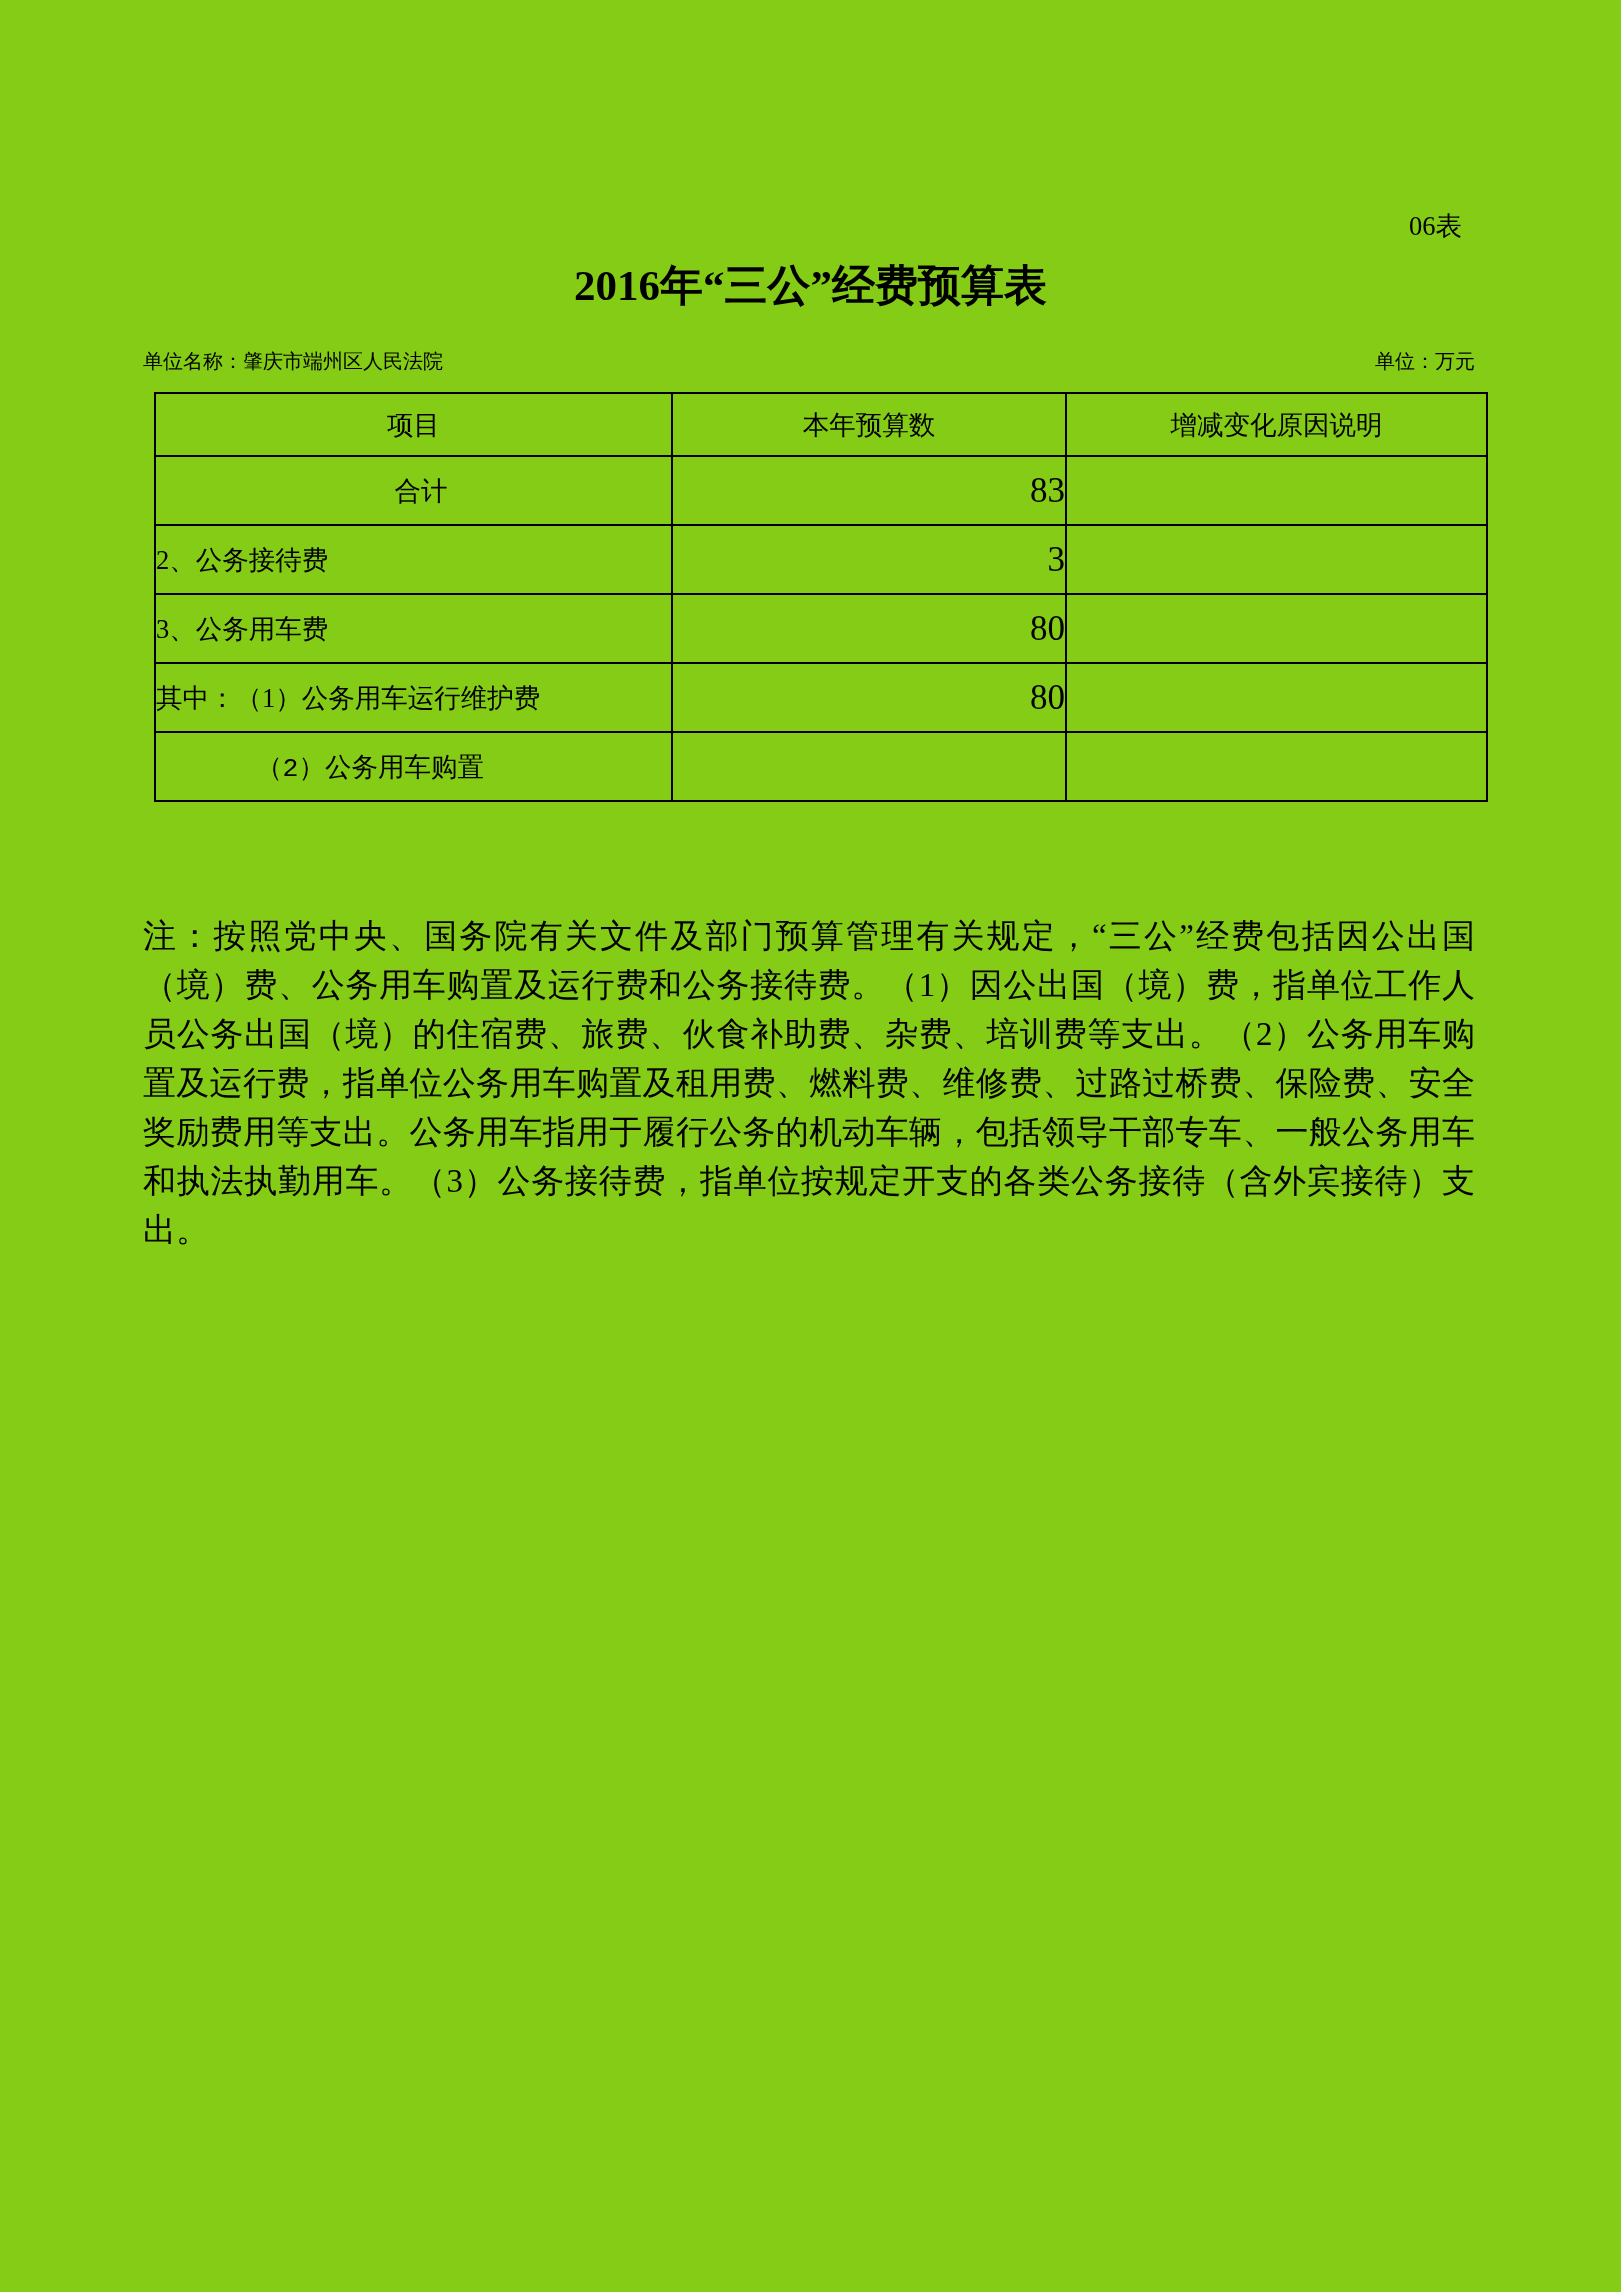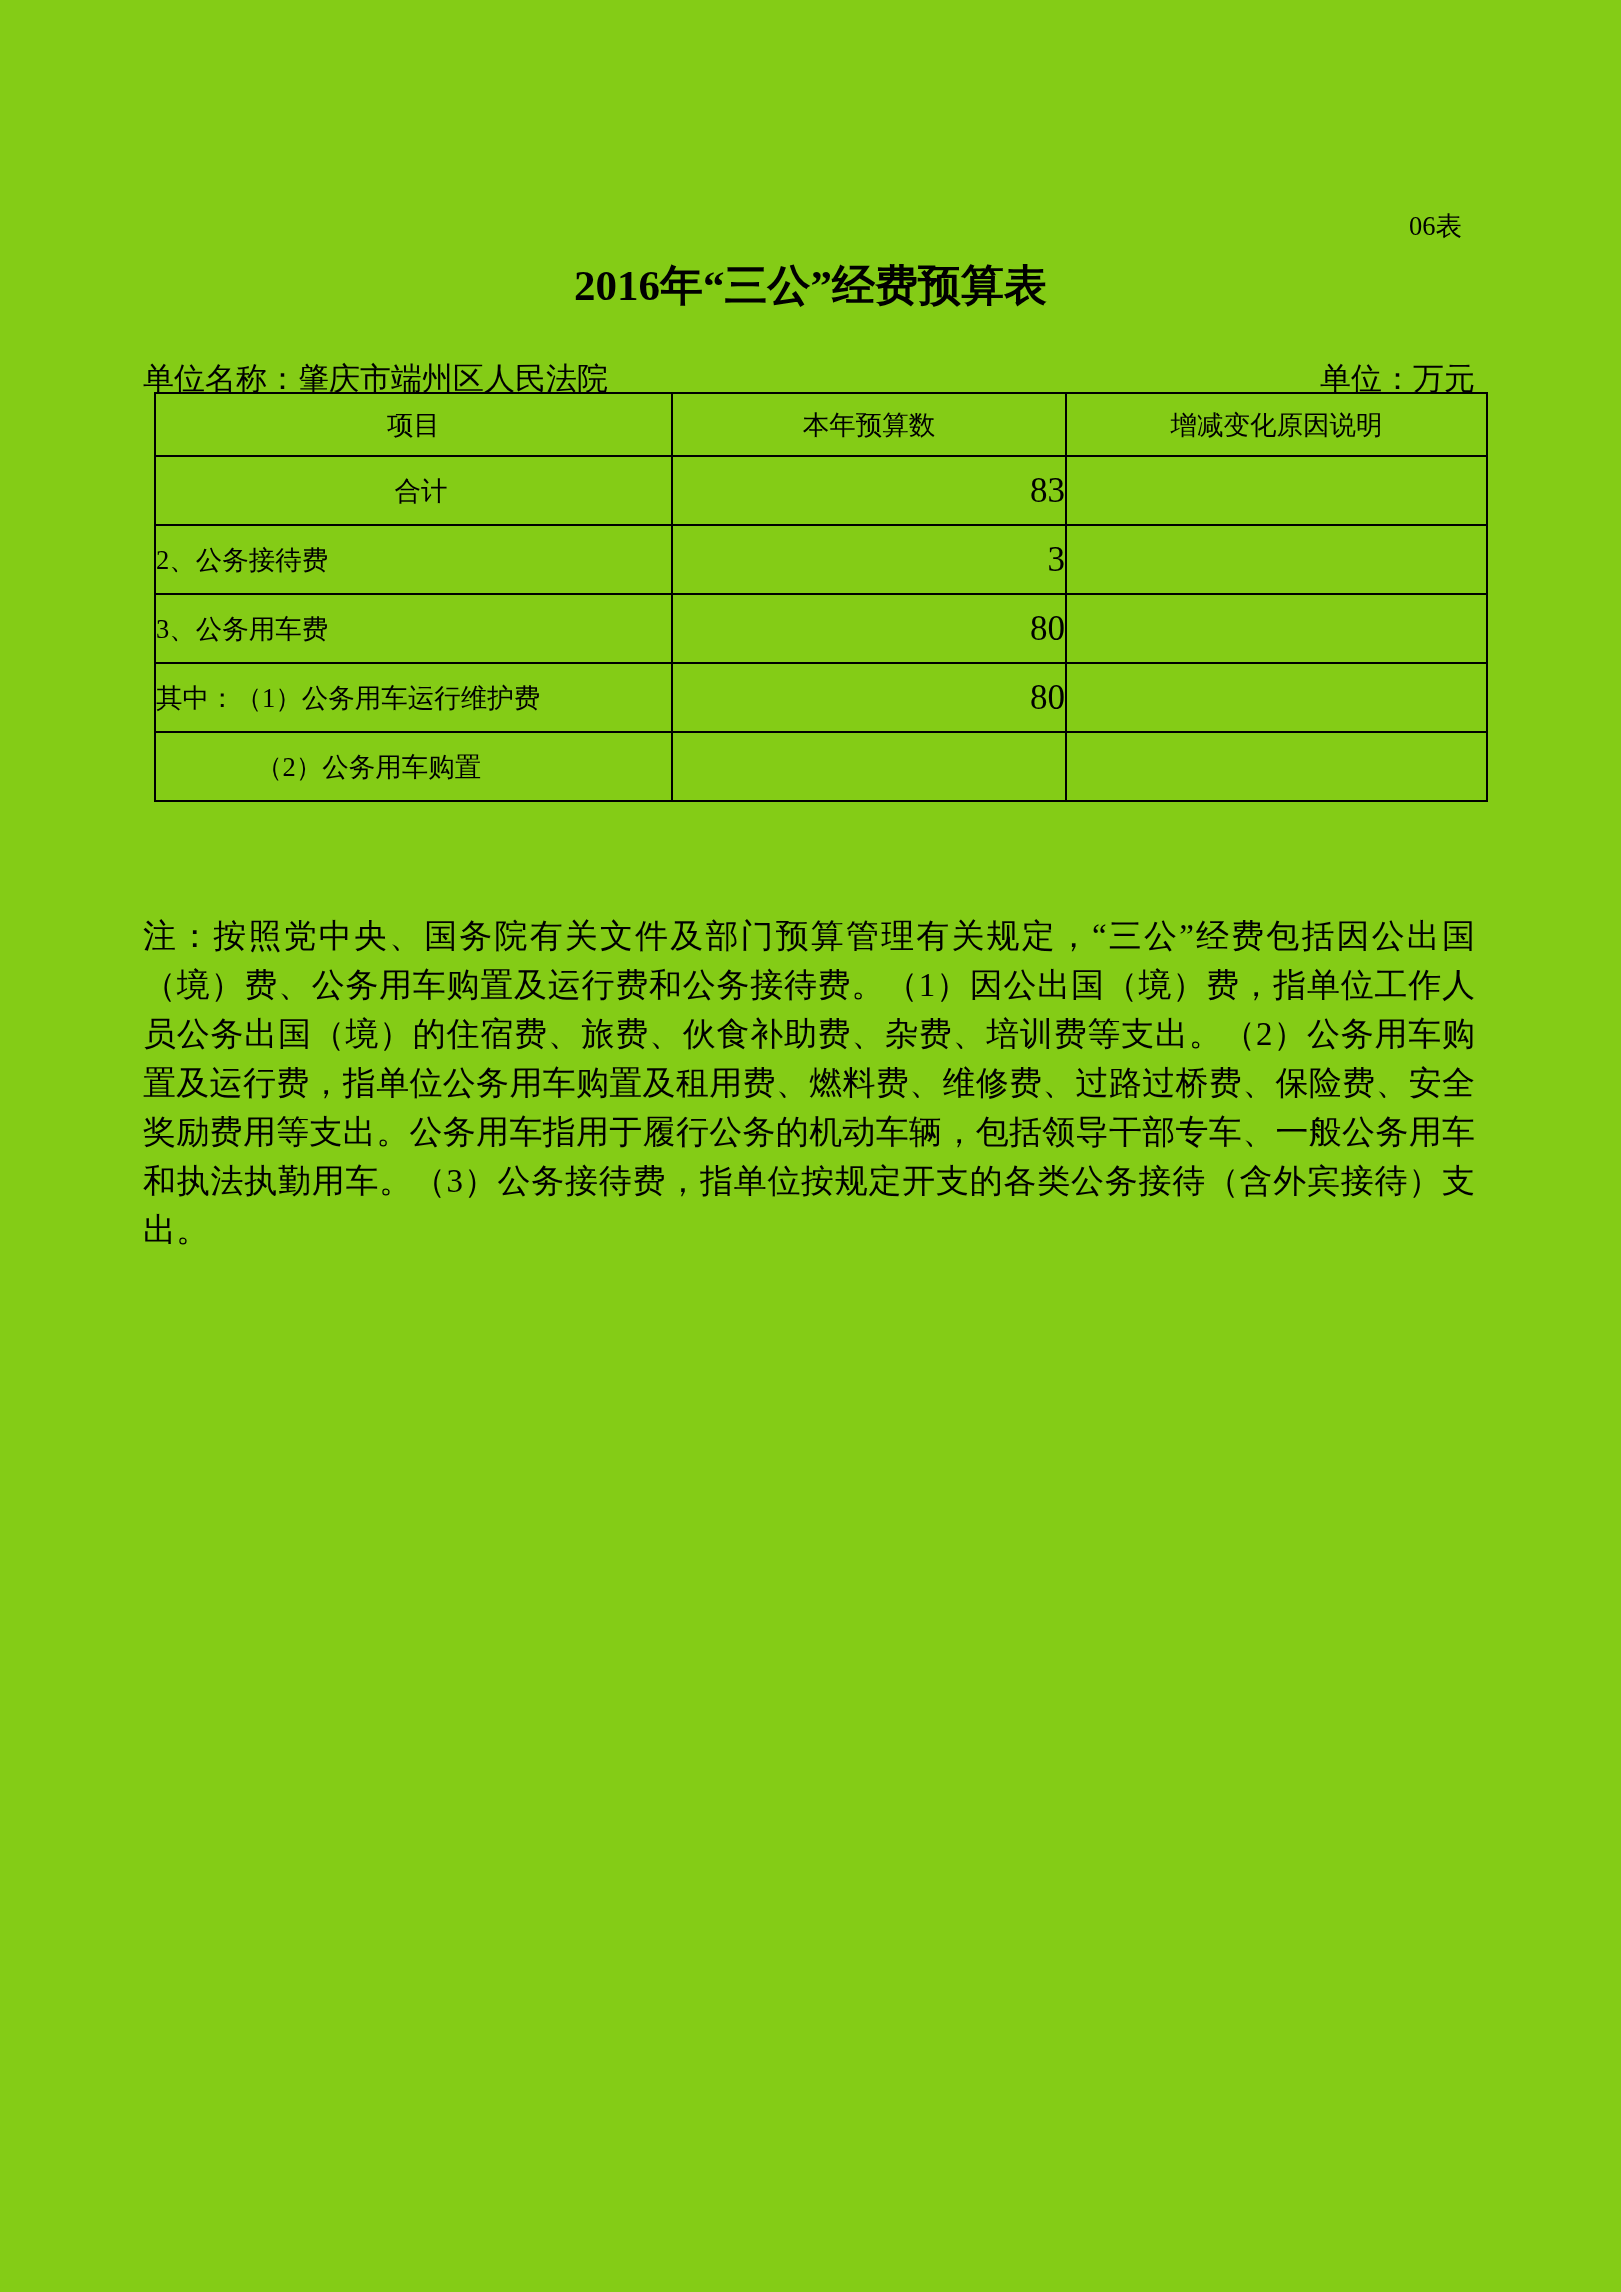--- a/index.html
+++ b/index.html
@@ -28,27 +28,27 @@
     left: 0;
     width: 100%;
     margin: 0;
     text-align: center;
     font-size: 43px;
     font-weight: bold;
     line-height: 53px;
   }
   .meta-row {
     position: absolute;
-    top: 362px;
+    top: 345px;
     left: 143px;
     width: 1332px;
     display: flex;
     justify-content: space-between;
     align-items: flex-end;
-    font-size: 31px;
+    font-size: 20px;
     line-height: 33px;
   }
   table.budget {
     position: absolute;
     top: 392px;
     left: 154px;
     width: 1332px;
     border-collapse: collapse;
     table-layout: fixed;
   }
@@ -75,20 +75,21 @@
     font-size: 26.5px;
     text-align: left;
     padding-left: 4.9px;
   }
   td.cell-item.center {
     text-align: center;
     padding-left: 15px;
   }
   td.cell-item.indent {
     padding-left: 100px;
+    font-family: Liberation Mono, monospace;
   }
   td.cell-value {
     font-size: 35px;
     text-align: right;
     padding-right: 4.9px;
   }
   td.cell-reason {
     font-size: 26.5px;
   }
   .note {

